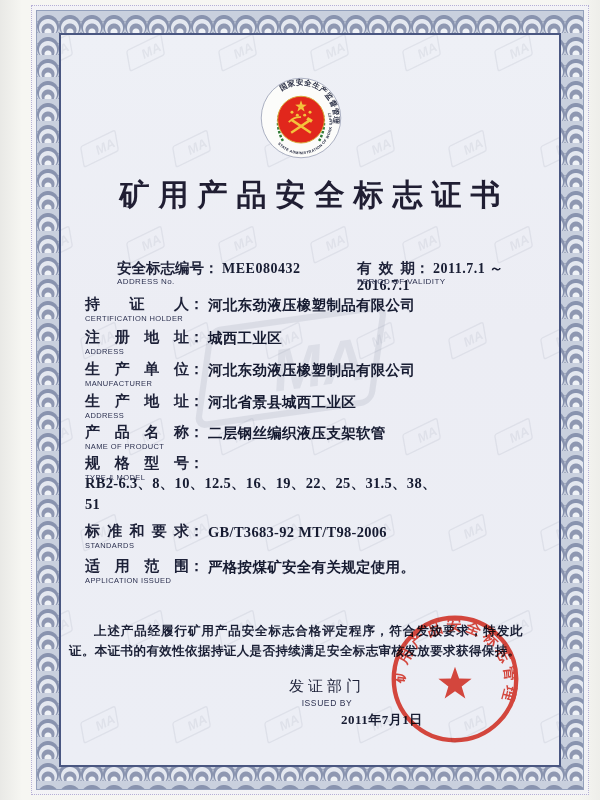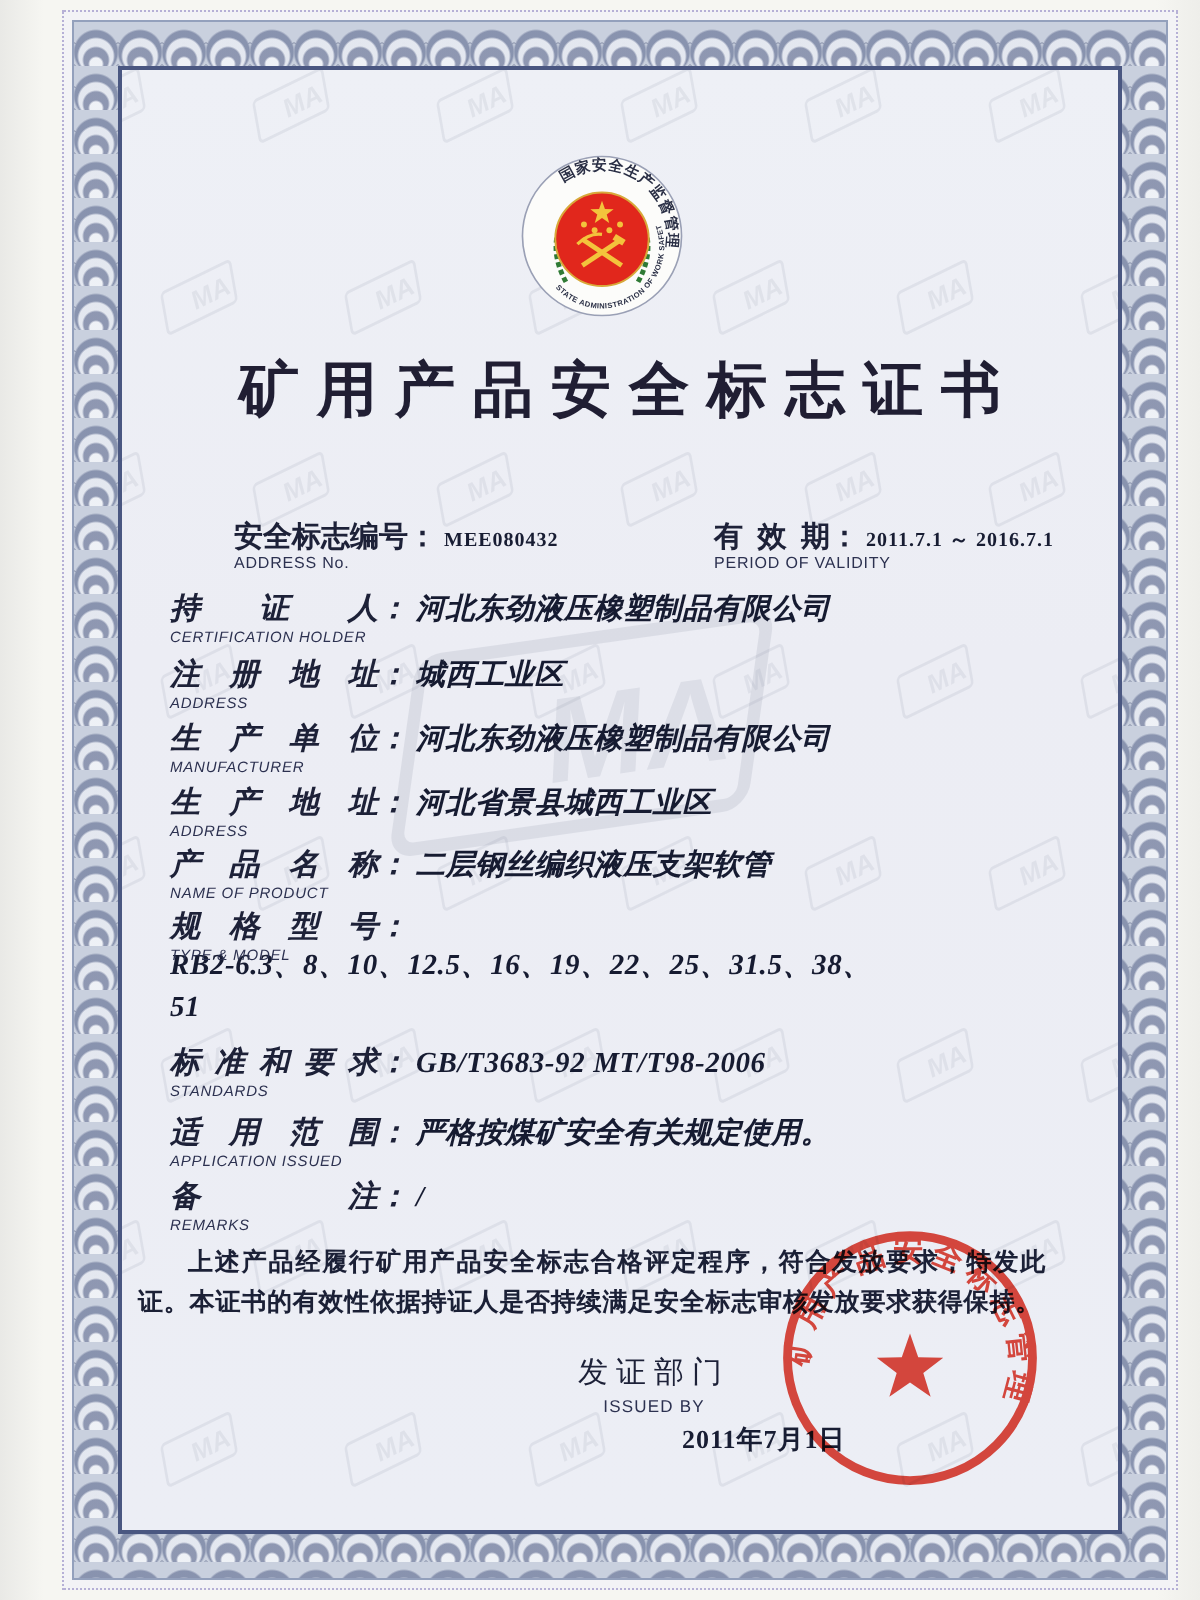--- a/index.html
+++ b/index.html
@@ -63,23 +63,23 @@
   .ap-left  { position:absolute; left:56px; top:0; }
   .ap-right { position:absolute; left:296px; top:0; }
   .lbl  { font-weight:700; font-size:14.5px; color:#1d2138; }
   .lbl-just { display:inline-block; text-align:justify; text-align-last:justify; vertical-align:top; }
   .ap-right .lbl-just { width:58px; }
   .smallcap {
     position:absolute; left:0; top:18px;
     font-size:8px; letter-spacing:.4px; color:#2c3150;
     font-family:"Liberation Sans","DejaVu Sans",sans-serif; white-space:nowrap;
   }
-  .mono-val { font-weight:700; font-size:10px; color:#181d33; letter-spacing:.5px; }
-  
-  .field { position:absolute; left:24px; right:8px;font-style:italic; }
+  .mono-val { font-weight:700; font-size:14px; color:#181d33; letter-spacing:.5px; }
+  
+  .field { position:absolute; left:24px; right:8px; }
   .field .cn {
     display:inline-block; width:104px;
     text-align:justify; text-align-last:justify;
     font-weight:700; font-size:15px; vertical-align:top; color:#1d2138;
   }
   .field .colon { font-weight:700; font-size:15px; vertical-align:top; }
   .field .val {
     display:inline-block; max-width:352px;
     font-weight:700; font-size:14.5px; line-height:1.45;
     vertical-align:top; color:#161b31; letter-spacing:.3px;
@@ -268,25 +268,20 @@
           <span class="val">GB/T3683-92 MT/T98-2006</span>
           <div class="en">STANDARDS</div>
         </div>
 
         <div class="field" style="top:522px">
           <span class="cn">适用范围</span><span class="colon">：</span>
           <span class="val">严格按煤矿安全有关规定使用。</span>
           <div class="en">APPLICATION ISSUED</div>
         </div>
 
-        <div class="field" style="top:554px">
-          <span class="cn">备注</span><span class="colon">：</span>
-          <span class="val">/</span>
-          <div class="en">REMARKS</div>
-        </div>
 
         <div class="statement">上述产品经履行矿用产品安全标志合格评定程序，符合发放要求，特发此证。本证书的有效性依据持证人是否持续满足安全标志审核发放要求获得保持。</div>
 
         <div class="issuer">
           <span class="cn">发证部门</span>
           <span class="en">ISSUED BY</span>
         </div>
         <div class="issue-date">2011年7月1日</div>
 
         <svg class="seal" viewBox="0 0 160 160">

